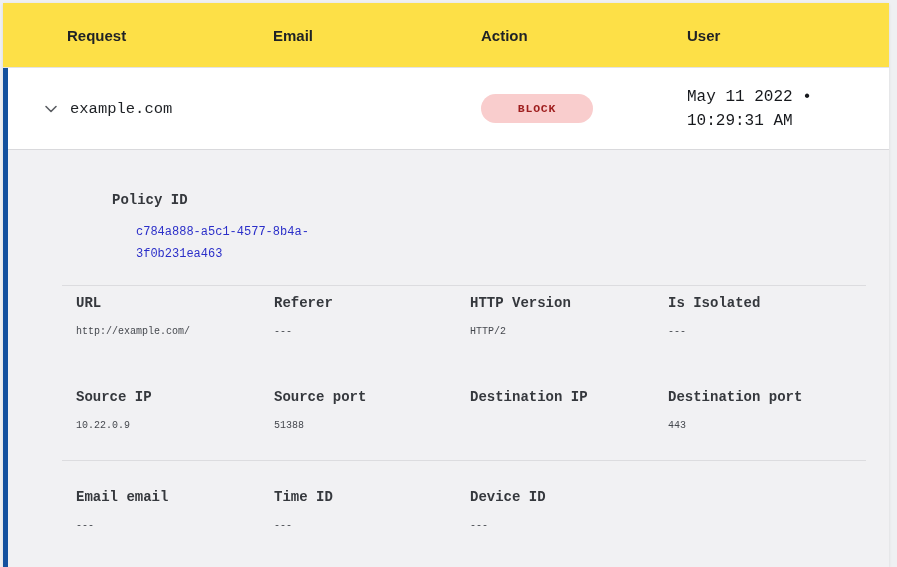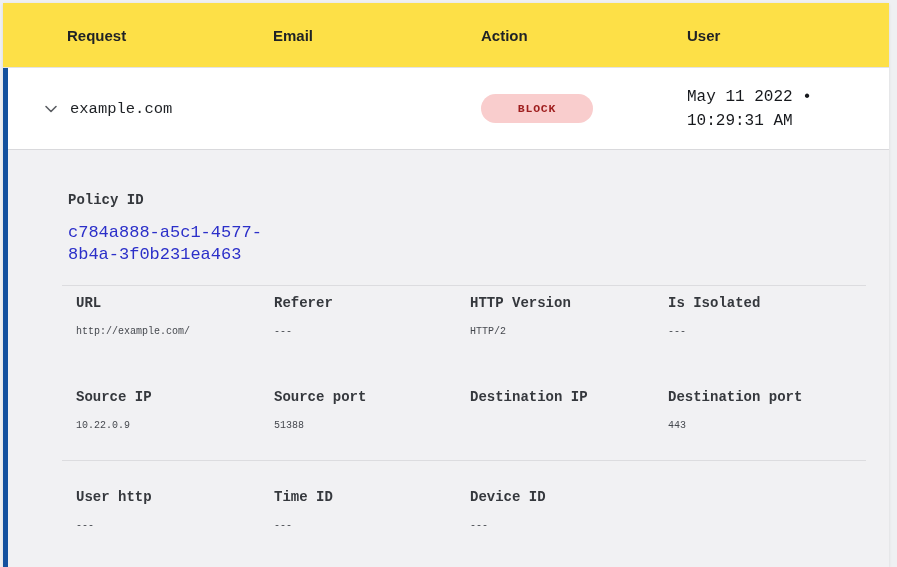--- a/index.html
+++ b/index.html
@@ -93,42 +93,43 @@
     padding-right:45px;
     max-width:215px;
   }
   
   .details{
     background:var(--details-bg);
     flex:1;
     padding-top:43px;
     overflow:hidden;
   }
-  .details .inner{padding-left:60px;}
+  .details .inner{padding-left:104px;}
   .field-label{
     font-size:14px;
     font-weight:bold;
     color:var(--label);
     line-height:14px;
   }
   .field-value{
     font-size:10px;
     color:var(--value);
     line-height:14px;
     margin-top:15px;
   }
   .policy-link{
     display:block;
     width:205px;
-    font-size:17px;
+    font-size:12px;
     line-height:21.5px;
     color:var(--link);
     text-decoration:none;
     margin-top:15px;
     cursor:pointer;
+    margin-left:24px;
   }
   .divider{
     border:none;
     border-top:1px solid var(--divider);
     margin:0 23px 0 54px;
   }
   .divider.d1{margin-top:20px;}
   .divider.d2{margin-top:27px;}
   .field-grid{
     display:grid;
@@ -212,21 +213,21 @@
         <div class="field">
           <div class="field-label">Destination port</div>
           <div class="field-value">443</div>
         </div>
       </div>
 
       <hr class="divider d2">
 
       <div class="field-grid g3">
         <div class="field">
-          <div class="field-label">User http</div>
+          <div class="field-label">Email email</div>
           <div class="field-value">---</div>
         </div>
         <div class="field">
           <div class="field-label">Time ID</div>
           <div class="field-value">---</div>
         </div>
         <div class="field">
           <div class="field-label">Device ID</div>
           <div class="field-value">---</div>
         </div>

